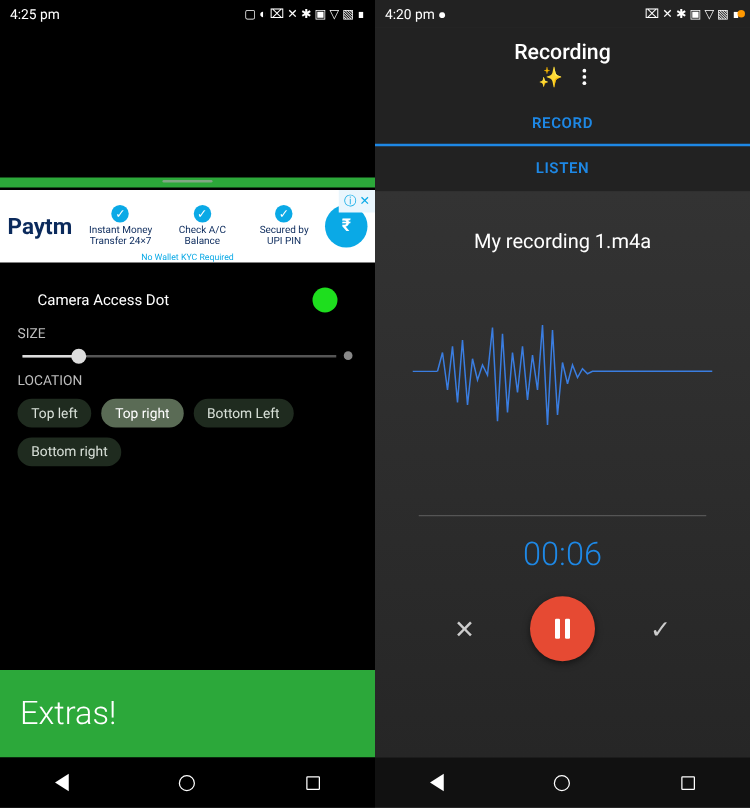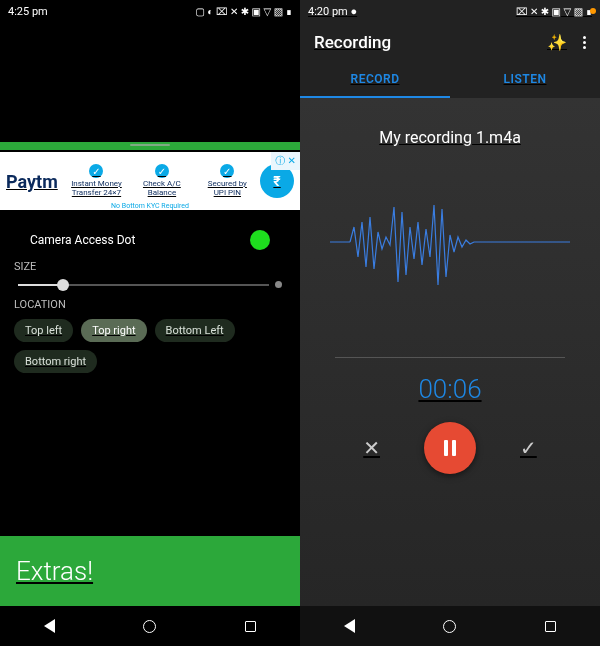--- a/index.html
+++ b/index.html
@@ -1,17 +1,17 @@
 <!DOCTYPE html>
 <html><head>
 <meta charset="utf-8">
 <style>
   * { box-sizing: border-box; margin: 0; padding: 0; }
   body { font-family: Roboto, -apple-system, sans-serif; background: #888; width: 600px; height: 646px; overflow: hidden; display: flex; }
-  .phone { width: 300px; height: 646px; background: #000; display: flex; flex-direction: column; position: relative; text-decoration: underline; }
+  .phone { width: 300px; height: 646px; background: #000; display: flex; flex-direction: column; position: relative; }
   .statusbar { height: 22px; display: flex; align-items: center; justify-content: space-between; padding: 0 8px; color: #fff; font-size: 11px; }
   .statusbar .icons { display: flex; gap: 4px; align-items: center; font-size: 10px; }
   .phone.right .statusbar { background: #222; gap: 34px; }
   
   .left-top { flex: 0 0 120px; background: #000; position: relative; }
   .green-handle { height: 8px; background: #2ca83a; position: relative; }
   .green-handle::after { content:""; position:absolute; top:2px; left:50%; transform:translateX(-50%); width:40px; height:2px; background:#7fa884; border-radius:1px; }
   .ad { background: #fff; height: 58px; position: relative; display:flex; align-items:center; padding:0 6px; margin:2px 0; }
   .ad-paytm { font-weight:700; font-size:18px; color:#0b2a5c; padding-right:6px; }
   .ad-col { flex:1; text-align:center; font-size:8px; color:#0b2a5c; line-height:1.1; }
@@ -27,25 +27,25 @@
   .slider-track { flex:1; height:2px; background:#555; position:relative; }
   .slider-fill { position:absolute; left:0; top:0; height:2px; width:18%; background:#ddd; }
   .slider-thumb { position:absolute; top:50%; left:18%; transform:translate(-50%,-50%); width:12px; height:12px; border-radius:50%; background:#ddd; }
   .slider-max { width:7px; height:7px; border-radius:50%; background:#888; }
   .chips { display:flex; flex-wrap:wrap; gap:8px; margin-top:6px; }
   .chip { background:#1f2b1f; color:#d8e0d8; padding:5px 11px; border-radius:12px; font-size:11px; }
   .chip.sel { background:#5a6b55; color:#fff; }
   .extras { background:#2ca83a; color:#fff; font-size:26px; font-weight:300; padding:20px 16px; }
   
   .phone.right { background:#2a2a2a; }
-  .appbar { background:#222; padding:10px 14px; display:flex; align-items:center; justify-content:space-between; color:#fff; position:relative;}
+  .appbar { background:#222; padding:10px 14px; display:flex; align-items:center; justify-content:space-between; color:#fff; position:relative;flex-direction:column;}
   .appbar-title { font-size:17px; font-weight:500; }
   .appbar-icons { display:flex; gap:16px; align-items:center; }
   .rec-dot { position:absolute; top:-14px; right:4px; width:6px; height:6px; border-radius:50%; background:#ff9800;}
-  .tabs { display:flex; background:#222; }
+  .tabs { display:flex; background:#222;flex-direction:column; }
   .tab { flex:1; text-align:center; font-size:12px; font-weight:600; color:#1e88e5; padding:10px 0; border-bottom:2px solid transparent; letter-spacing:0.5px;}
   .tab.active { border-bottom-color:#1e88e5; }
   .rec-body { flex:1; display:flex; flex-direction:column; align-items:center; padding:18px 14px 8px; background: linear-gradient(180deg, #333 0%, #262626 100%); }
   .filename { color:#fff; font-size:16px; margin:12px 0 40px; }
   .wave { width:240px; height:110px; }
   .wave svg { width:100%; height:100%; }
   .wave-line { stroke:#3a7de0; stroke-width:1; }
   .divider { width:230px; height:1px; background:#555; margin:60px 0 10px;}
   .timer { color:#1e88e5; font-size:26px; font-weight:300; margin:6px 0 18px;}
   .controls { display:flex; align-items:center; gap:44px; }
@@ -84,21 +84,21 @@
         <div>Check A/C</div>
         <div>Balance</div>
       </div>
     <div class="ad-col">
         <div class="check">✓</div>
         <div>Secured by</div>
         <div>UPI PIN</div>
       </div>
     <div class="ad-badge">₹</div>
     <div class="ad-x">ⓘ ✕</div>
-    <div class="ad-foot">No Bottom KYC Required</div>
+    <div class="ad-foot">No Wallet KYC Required</div>
   </div>
   <div class="settings">
     <div class="row">
       <span>Camera Access Dot</span>
       <span class="dot" style="background:#1ede1e"></span>
     </div>
     <div class="section-title">SIZE</div>
     <div class="slider">
       <div class="slider-track">
         <div class="slider-fill"></div>

